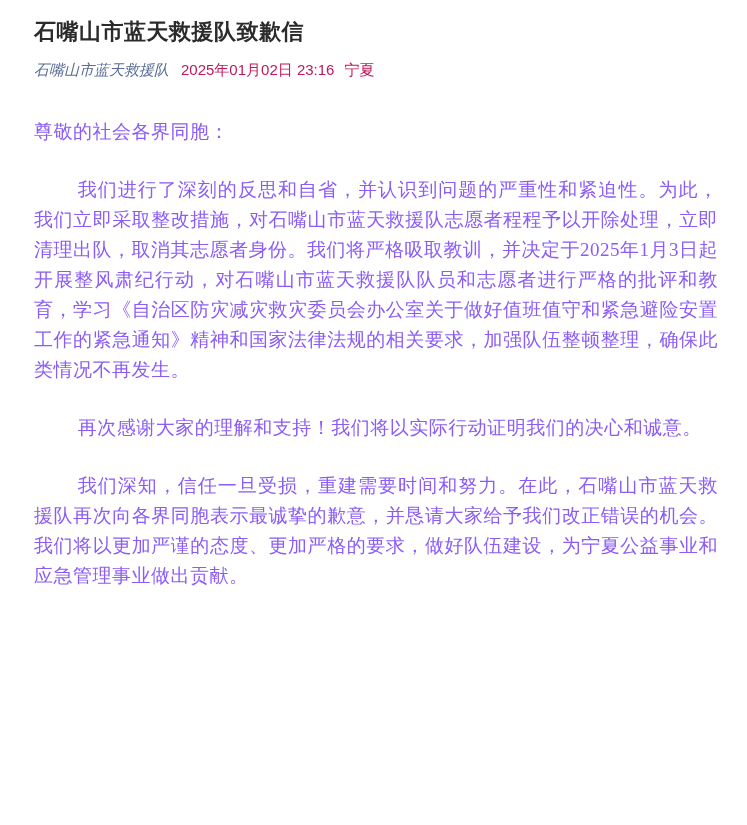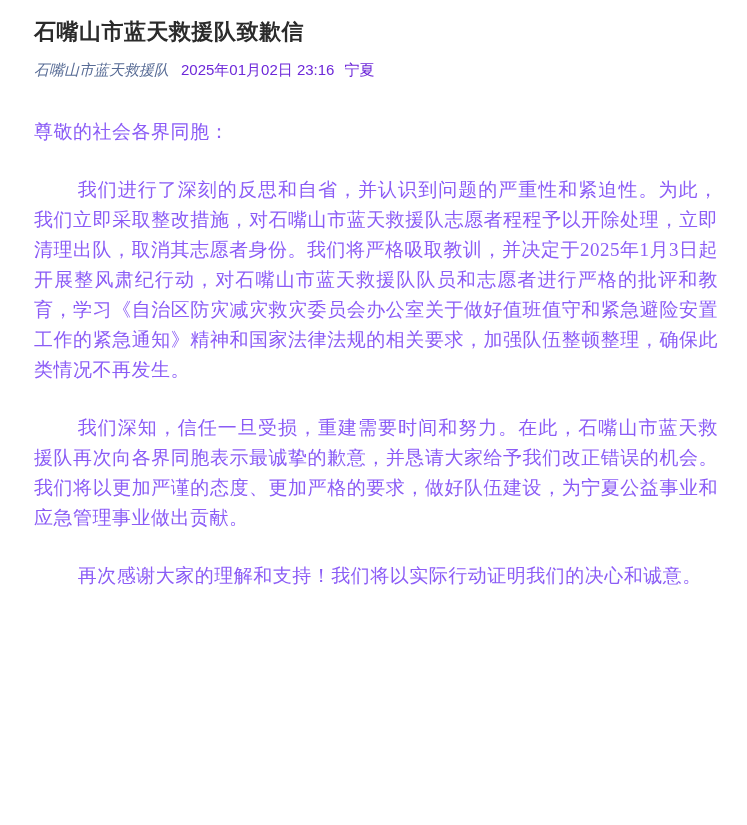--- a/index.html
+++ b/index.html
@@ -37,21 +37,21 @@
     white-space: nowrap;
   }
   .account-link {
     color: #576b95;
     margin-right: 12px;
     cursor: pointer;
     text-decoration: none;
     font-style: italic;
   }
   .byline-meta {
-    color: #6d28d9;
+    color: #be185d;
     margin-right: 10px;
   }
   .article-content p {
     margin: 0 0 28px 0;
     font-size: 19px;
     line-height: 30px;
     color: #8b5cf6;
     text-align: justify;
     text-justify: inter-ideograph;
     letter-spacing: 0.5px;
@@ -70,17 +70,17 @@
 
   <h1 class="article-title">石嘴山市蓝天救援队致歉信</h1>
 
   <div class="byline">
     <a class="account-link">石嘴山市蓝天救援队</a><span class="byline-meta">2025年01月02日 23:16</span><span class="byline-meta">宁夏</span>
   </div>
 
   <div class="article-content">
     <p class="salutation">尊敬的社会各界同胞：</p>
     <p class="para">我们进行了深刻的反思和自省，并认识到问题的严重性和紧迫性。为此，我们立即采取整改措施，对石嘴山市蓝天救援队志愿者程程予以开除处理，立即清理出队，取消其志愿者身份。我们将严格吸取教训，并决定于2025年1月3日起开展整风肃纪行动，对石嘴山市蓝天救援队队员和志愿者进行严格的批评和教育，学习《自治区防灾减灾救灾委员会办公室关于做好值班值守和紧急避险安置工作的紧急通知》精神和国家法律法规的相关要求，加强队伍整顿整理，确保此类情况不再发生。</p>
+    <p class="para">再次感谢大家的理解和支持！我们将以实际行动证明我们的决心和诚意。</p>
     <p class="para">我们深知，信任一旦受损，重建需要时间和努力。在此，石嘴山市蓝天救援队再次向各界同胞表示最诚挚的歉意，并恳请大家给予我们改正错误的机会。我们将以更加严谨的态度、更加严格的要求，做好队伍建设，为宁夏公益事业和应急管理事业做出贡献。</p>
-    <p class="para">再次感谢大家的理解和支持！我们将以实际行动证明我们的决心和诚意。</p>
   </div>
 
 </div>
 
 </body></html>

